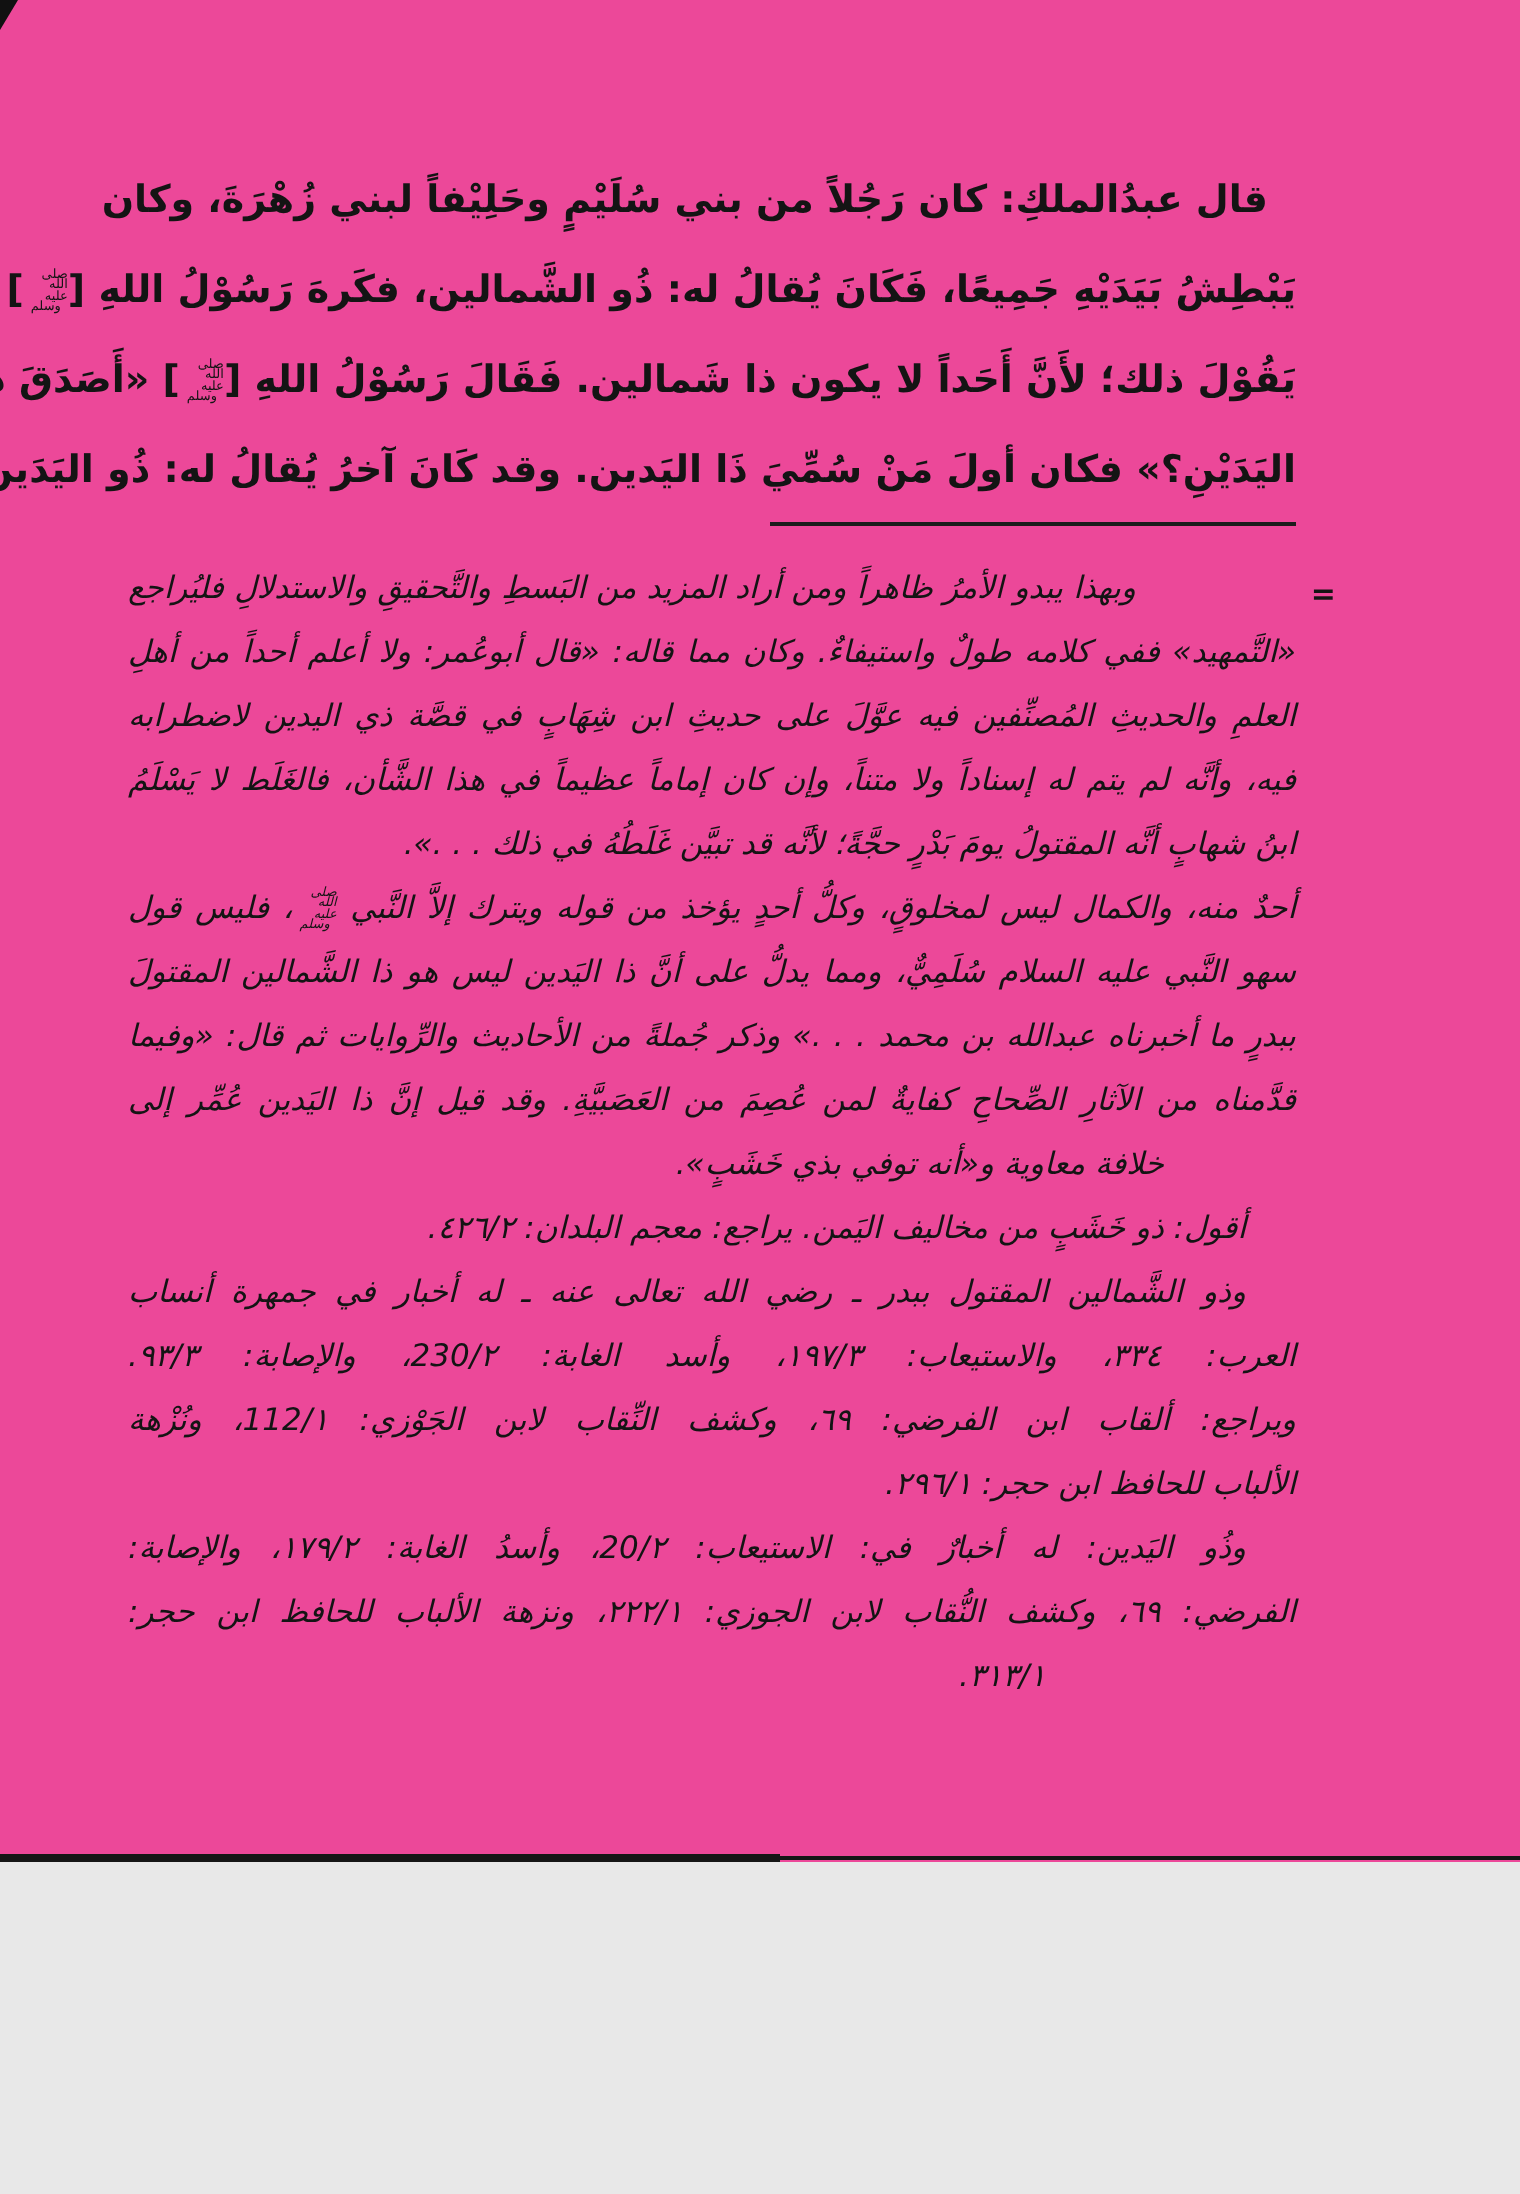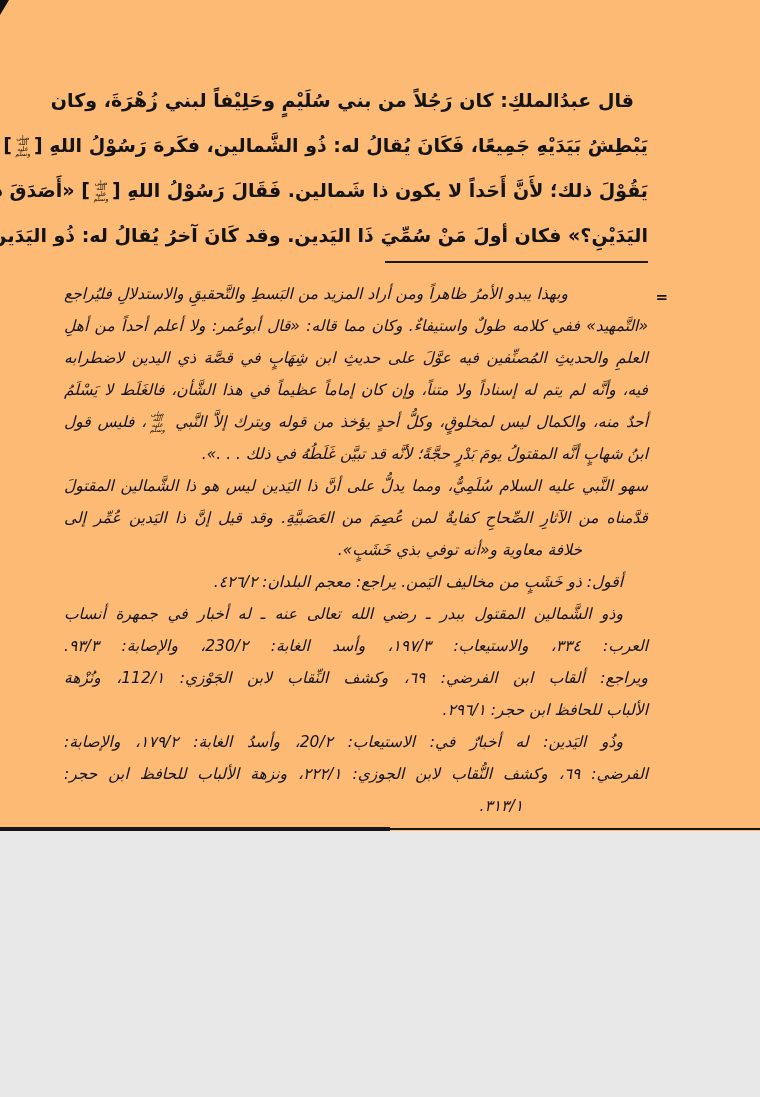--- a/index.html
+++ b/index.html
@@ -1,18 +1,18 @@
 <!DOCTYPE html>
 <html lang="ar"><head>
 <meta charset="utf-8">
 <style>
   html,body{margin:0;padding:0;background:#e8e8e8;}
   #page{
-    position:relative;width:760px;height:831px;margin:0;
-    background:#fdba74;direction:rtl;color:#141414;
+    position:relative;width:760px;height:931px;margin:0;
+    background:#ec4899;direction:rtl;color:#141414;
     font-family:"DejaVu Sans",sans-serif;overflow:hidden;
   }
   
   .main{
     position:absolute;top:78px;right:112px;width:582px;
     font-size:19px;font-weight:700;line-height:45px;
   }
   .main .line{text-align:justify;text-align-last:justify;white-space:nowrap;}
   .ind14{text-indent:14px;}
   
@@ -26,21 +26,21 @@
   .fn .end{text-align-last:right;}
   .ind25{text-indent:25px;}
   .ind80{text-indent:80px;}
   .inset66{padding-right:66px;box-sizing:border-box;}
   .inset125{padding-right:125px;box-sizing:border-box;}
   .cont{position:absolute;right:-20px;top:3px;font-size:15px;font-weight:700;}
   
   .seal{
     display:inline-block;width:22px;min-width:22px;
     font-size:6.5px;line-height:5.5px;font-weight:400;
-    text-align:center;text-align-last:center;vertical-align:middle;
+    text-align-last:center;vertical-align:middle;
     white-space:normal;
   }
   
   .pageno{
     position:absolute;top:938px;left:16px;width:100%;
     text-align:right;font-size:17px;font-weight:700;letter-spacing:2px;
   }
   
   .corner-mark{
     position:absolute;top:0;left:0;width:0;height:0;
@@ -62,23 +62,24 @@
   </div>
 
   <div class="fn-sep"></div>
 
   <div class="fn">
     <span class="cont">=</span>
     <div class="line ind80">وبهذا يبدو الأمرُ ظاهراً ومن أراد المزيد من البَسطِ والتَّحقيقِ والاستدلالِ فليُراجع</div>
     <div class="line">«التَّمهيد» ففي كلامه طولٌ واستيفاءٌ. وكان مما قاله: «قال أبوعُمر: ولا أعلم أحداً من أهلِ</div>
     <div class="line">العلمِ والحديثِ المُصنِّفين فيه عوَّلَ على حديثِ ابن شِهَابٍ في قصَّة ذي اليدين لاضطرابه</div>
     <div class="line">فيه، وأنَّه لم يتم له إسناداً ولا متناً، وإن كان إماماً عظيماً في هذا الشَّأن، فالغَلَط لا يَسْلَمُ</div>
+    <div class="line end">ابنُ شهابٍ أنَّه المقتولُ يومَ بَدْرٍ حجَّةً؛ لأنَّه قد تبيَّن غَلَطُهُ في ذلك . . .».</div>
     <div class="line"><span>أحدٌ منه، والكمال ليس لمخلوقٍ، وكلُّ أحدٍ يؤخذ من قوله ويترك إلاَّ النَّبي </span><span class="seal">صلى الله عليه وسلم</span><span>، فليس قول</span></div>
-    <div class="line end">ابنُ شهابٍ أنَّه المقتولُ يومَ بَدْرٍ حجَّةً؛ لأنَّه قد تبيَّن غَلَطُهُ في ذلك . . .».</div>
     <div class="line">سهو النَّبي عليه السلام سُلَمِيٌّ، ومما يدلُّ على أنَّ ذا اليَدين ليس هو ذا الشَّمالين المقتولَ</div>
+    <div class="line">ببدرٍ ما أخبرناه عبدالله بن محمد . . .» وذكر جُملةً من الأحاديث والرِّوايات ثم قال: «وفيما</div>
     <div class="line">قدَّمناه من الآثارِ الصِّحاحِ كفايةٌ لمن عُصِمَ من العَصَبيَّةِ. وقد قيل إنَّ ذا اليَدين عُمِّر إلى</div>
     <div class="line end inset66">خلافة معاوية و«أنه توفي بذي خَشَبٍ».</div>
     <div class="line end ind25">أقول: ذو خَشَبٍ من مخاليف اليَمن. يراجع: معجم البلدان: ٤٢٦/٢.</div>
     <div class="line ind25">وذو الشَّمالين المقتول ببدر ـ رضي الله تعالى عنه ـ له أخبار في جمهرة أنساب</div>
     <div class="line">العرب: ٣٣٤، والاستيعاب: ١٩٧/٣، وأسد الغابة: 230/٢، والإصابة: ٩٣/٣.</div>
     <div class="line">ويراجع: ألقاب ابن الفرضي: ٦٩، وكشف النِّقاب لابن الجَوْزي: 112/١، ونُزْهة</div>
     <div class="line end">الألباب للحافظ ابن حجر: ٢٩٦/١.</div>
     <div class="line ind25">وذُو اليَدين: له أخبارٌ في: الاستيعاب: 20/٢، وأسدُ الغابة: ١٧٩/٢، والإصابة:</div>
     <div class="line">الفرضي: ٦٩، وكشف النُّقاب لابن الجوزي: ٢٢٢/١، ونزهة الألباب للحافظ ابن حجر:</div>
     <div class="line end inset125">٣١٣/١.</div>

